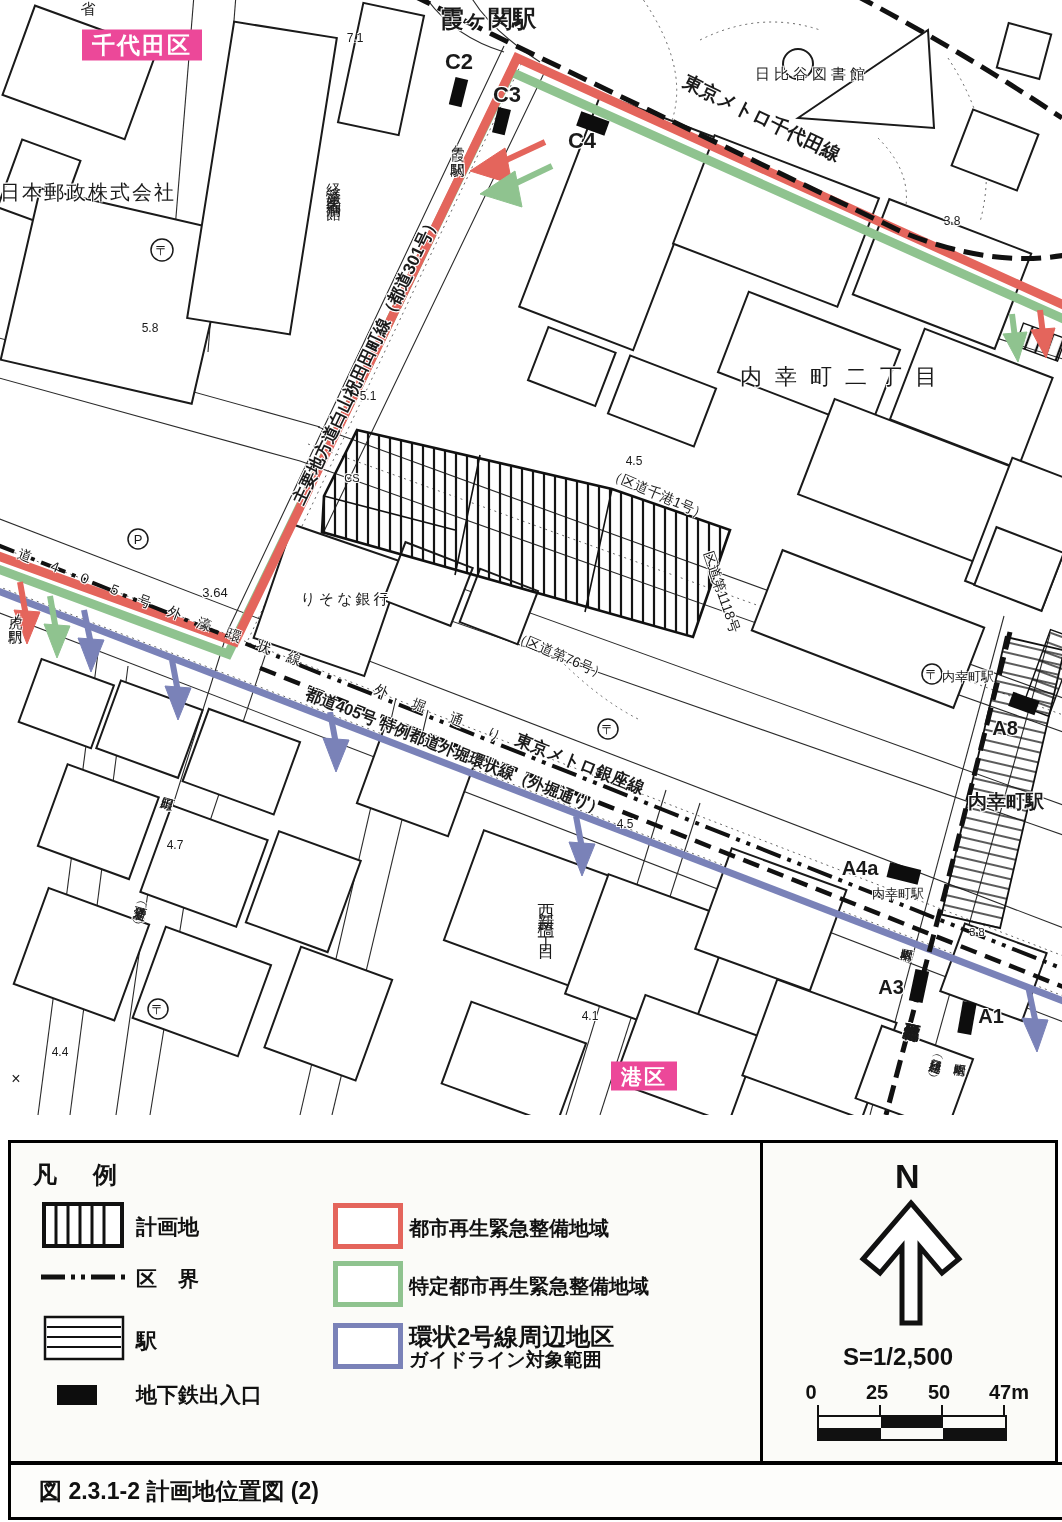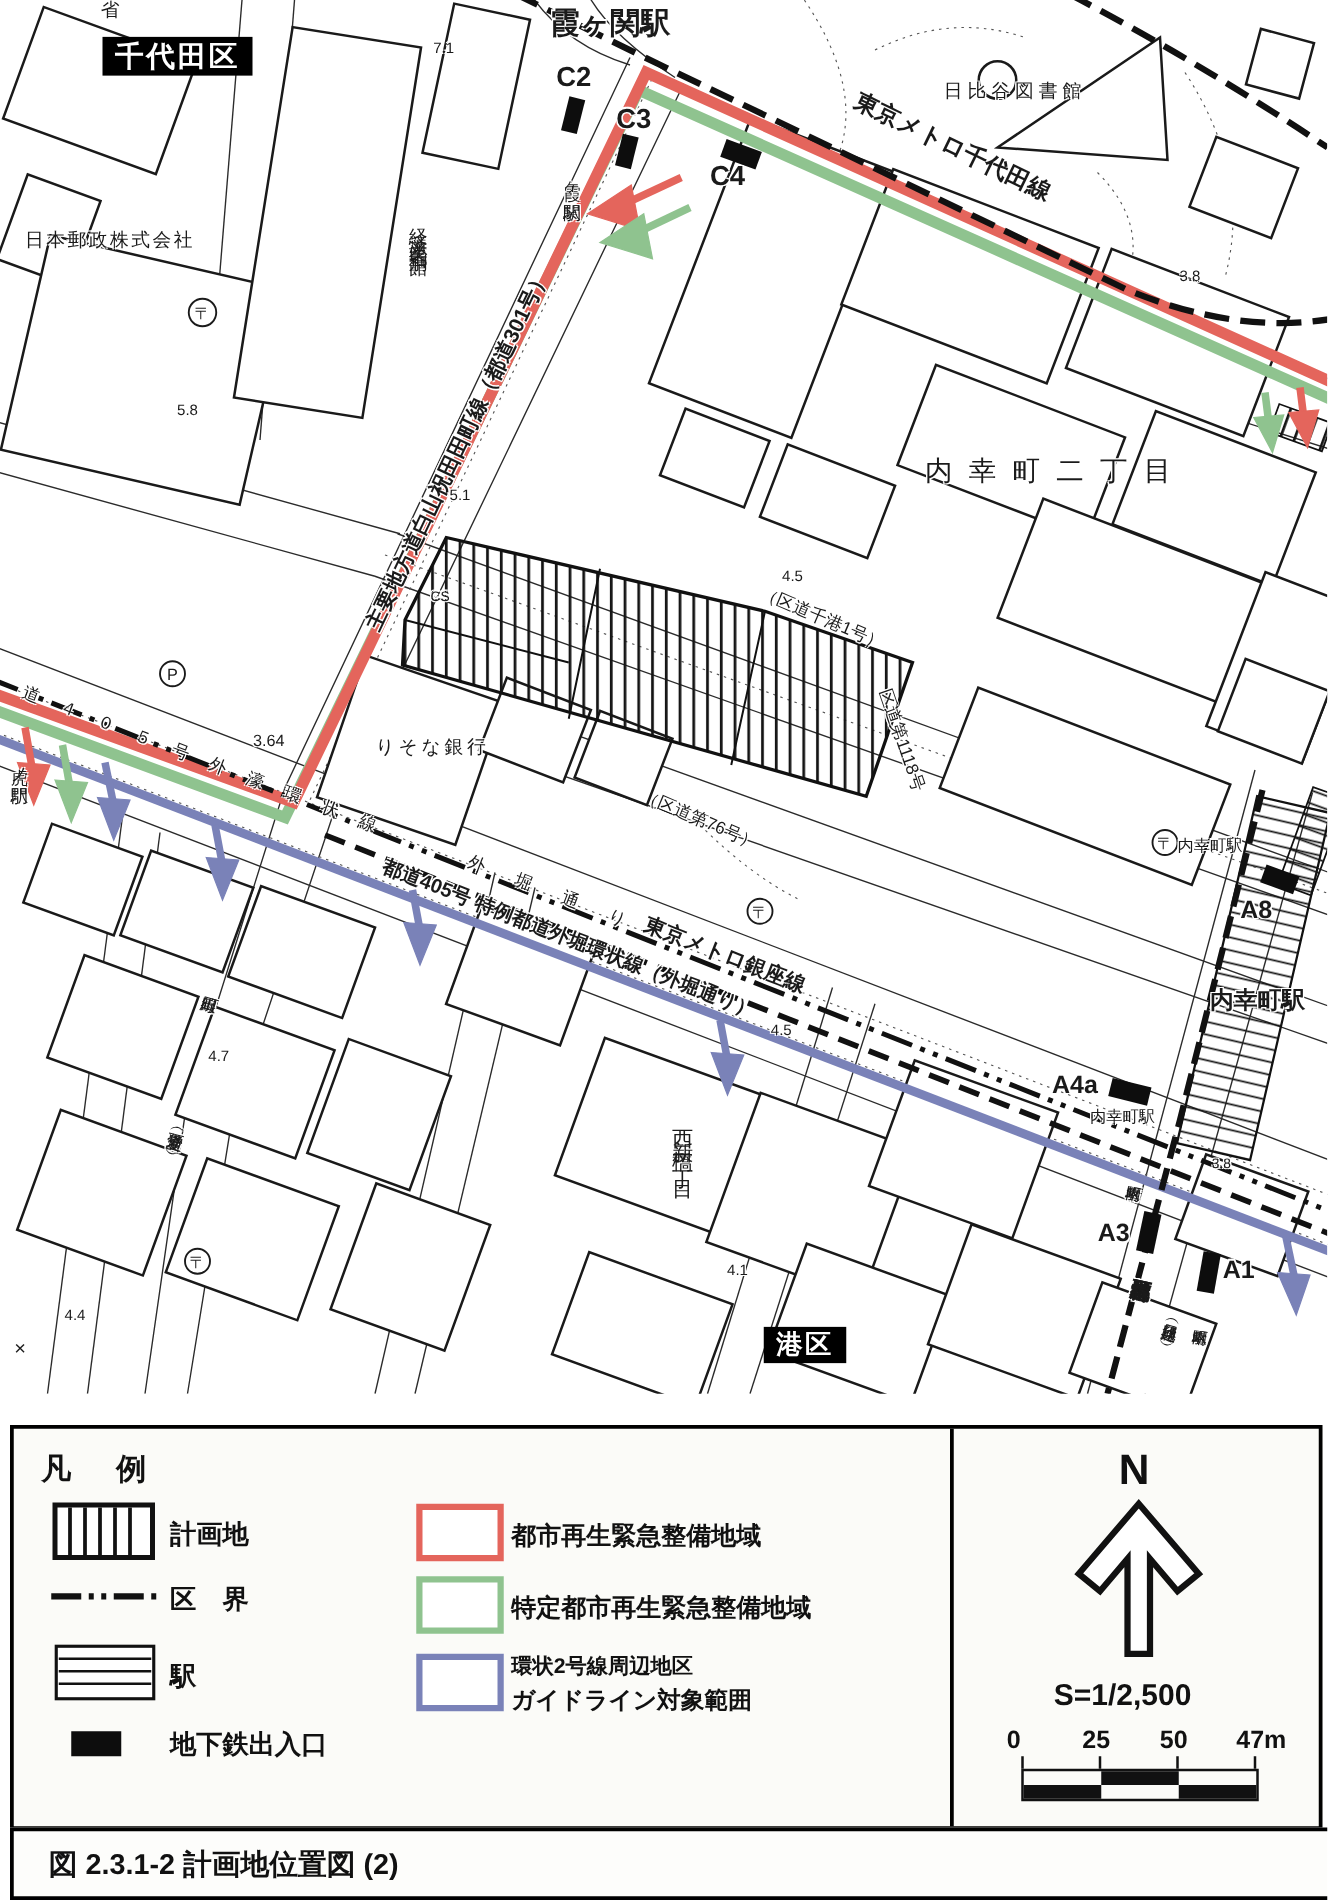--- a/index.html
+++ b/index.html
@@ -5,21 +5,21 @@
   html,body{margin:0;padding:0;background:#fff;}
   .page{position:relative;width:1062px;height:1522px;background:#fff;overflow:hidden;
         font-family:"Liberation Sans","DejaVu Sans",sans-serif;color:#111;}
   .map{position:absolute;left:0;top:0;width:1062px;height:1115px;overflow:hidden;background:#fff;}
   .map svg{position:absolute;left:0;top:0;}
   .ml{position:absolute;white-space:nowrap;line-height:1;color:#1a1a1a;
       transform:translate(-50%,-50%);
       text-shadow:-1px -1px 0 #fff,1px -1px 0 #fff,-1px 1px 0 #fff,1px 1px 0 #fff;}
   .b{font-weight:bold;}
   .v{writing-mode:vertical-rl;text-orientation:upright;}
-  .box{background:#000000;color:#fff;padding:4px 10px;text-shadow:none;letter-spacing:2px;}
+  .box{background:#ec4899;color:#fff;padding:4px 10px;text-shadow:none;letter-spacing:2px;}
   .panel{position:absolute;border:3px solid #000;background:#fbfbf8;}
   .lg-label{position:absolute;font-weight:bold;color:#111;white-space:nowrap;}
   .sym{position:absolute;}
   .areabox{position:absolute;width:60px;height:36px;background:#fff;}
   .sbar{position:absolute;width:186px;height:22px;border:2px solid #111;}
   .sbar .seg{position:absolute;background:#111;}
   .tick{position:absolute;width:2px;height:10px;background:#111;}
   .caption{position:absolute;border:3px solid #000;display:flex;align-items:center;
            font-weight:bold;background:#fdfdfb;}
 </style>
@@ -203,21 +203,21 @@
     </svg>
 
     <div class="ml b box" style="left:142px;top:45px;font-size:23px">千代田区</div>
     <div class="ml b box" style="left:644px;top:1076px;font-size:21px">港区</div>
 
     <div class="ml b" style="left:488px;top:19px;font-size:24px">霞ヶ関駅</div>
     <div class="ml v" style="left:458px;top:145px;font-size:14px">霞ヶ関駅</div>
     <div class="ml b" style="left:762px;top:118px;font-size:19px;transform:translate(-50%,-50%) rotate(26deg)">東京メトロ千代田線</div>
     <div class="ml" style="left:812px;top:73px;font-size:15px;letter-spacing:4px">日比谷図書館</div>
     <div class="ml v" style="left:334px;top:185px;font-size:15px;letter-spacing:4px">経済産業省別館</div>
-    <div class="ml" style="left:88px;top:192px;font-size:15px;letter-spacing:2px">日本郵政株式会社</div>
+    <div class="ml" style="left:88px;top:192px;font-size:20px;letter-spacing:2px">日本郵政株式会社</div>
     <div class="ml" style="left:88px;top:8px;font-size:15px">省</div>
 
     <div class="ml b" style="left:459px;top:62px;font-size:22px">C2</div>
     <div class="ml b" style="left:507px;top:95px;font-size:22px">C3</div>
     <div class="ml b" style="left:582px;top:141px;font-size:22px">C4</div>
 
     <div class="ml b" style="left:366px;top:360px;font-size:17px;transform:translate(-50%,-50%) rotate(-64.5deg)">主要地方道白山祝田田町線（都道301号）</div>
     <div class="ml" style="left:845px;top:377px;font-size:22px;letter-spacing:13px">内幸町二丁目</div>
 
     <div class="ml" style="left:658px;top:494px;font-size:14px;transform:translate(-50%,-50%) rotate(23deg)">（区道千港1号）</div>
@@ -297,21 +297,21 @@
     <div class="sym" style="left:46px;top:242px;width:40px;height:20px;background:#0d0d0d"></div>
     <div class="lg-label" style="left:125px;top:238px;font-size:21px">地下鉄出入口</div>
 
     <div class="areabox" style="left:322px;top:60px;border:5px solid #E4655C"></div>
     <div class="lg-label" style="left:398px;top:72px;font-size:20px">都市再生緊急整備地域</div>
 
     <div class="areabox" style="left:322px;top:118px;border:5px solid #8FC38F"></div>
     <div class="lg-label" style="left:398px;top:130px;font-size:20px">特定都市再生緊急整備地域</div>
 
     <div class="areabox" style="left:322px;top:180px;border:5px solid #7A82B8"></div>
-    <div class="lg-label" style="left:398px;top:178px;font-size:17px">環状2号線周辺地区</div>
+    <div class="lg-label" style="left:398px;top:178px;font-size:24px">環状2号線周辺地区</div>
     <div class="lg-label" style="left:398px;top:204px;font-size:19px">ガイドライン対象範囲</div>
 
     <div class="lg-label" style="left:884px;top:14px;font-size:34px">N</div>
     <svg class="sym" style="left:848px;top:56px" width="104" height="132">
       <path d="M 52,4 L 100,60 L 83,74 L 61,48 L 61,124 L 43,124 L 43,48 L 21,74 L 4,60 Z" fill="#fff" stroke="#111" stroke-width="5"></path>
     </svg>
     <div class="lg-label" style="left:832px;top:200px;font-size:24px">S=1/2,500</div>
 
     <div class="lg-label" style="left:800px;top:238px;font-size:20px;transform:translateX(-50%)">0</div>
     <div class="lg-label" style="left:866px;top:238px;font-size:20px;transform:translateX(-50%)">25</div>

